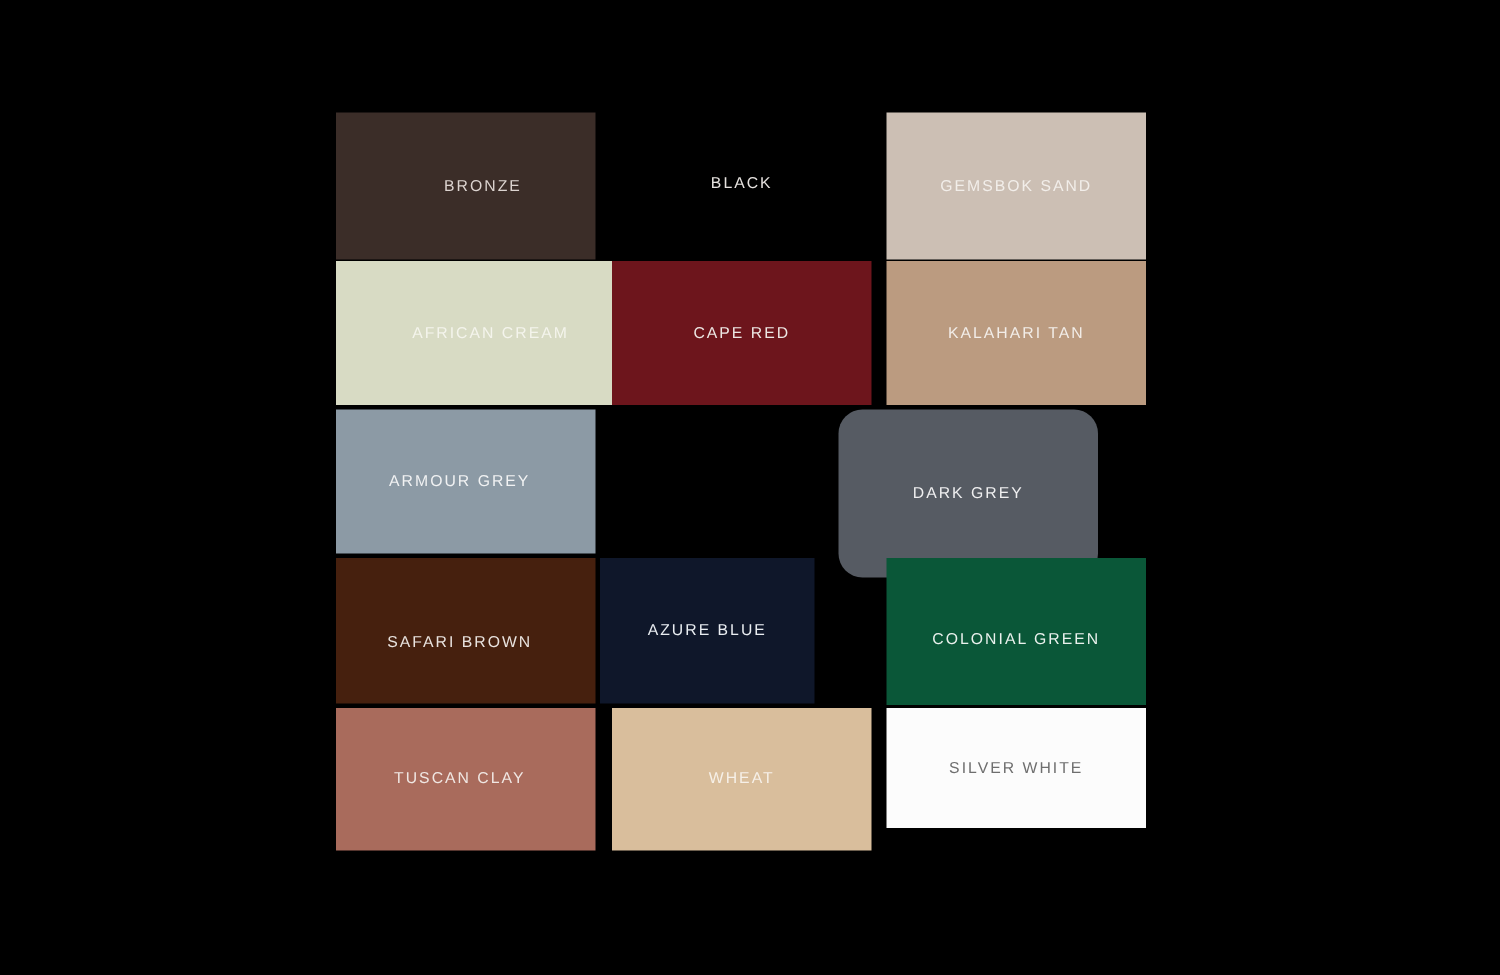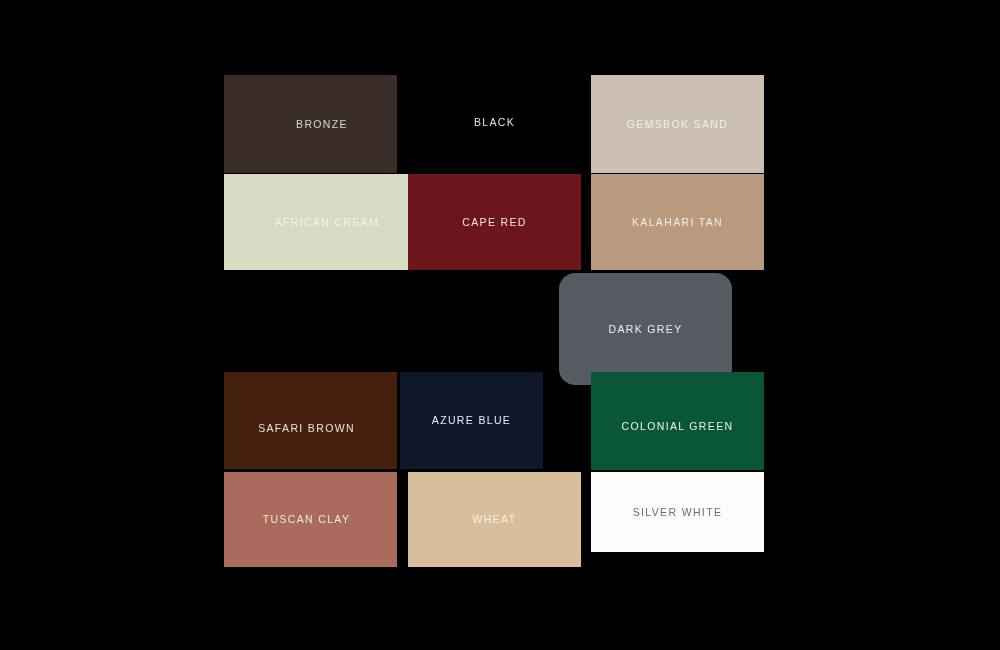--- a/index.html
+++ b/index.html
@@ -53,20 +53,23 @@
     </div>
     <div class="swatch" style="left: 224px; top: 174px; width: 204px; height: 96px; background: rgb(216, 219, 196);">
       <span class="swatch-label" style="color: rgb(244, 244, 236); transform: translate(1px, 0px);">AFRICAN CREAM</span>
     </div>
     <div class="swatch" style="left: 408px; top: 174px; width: 173px; height: 96px; background: rgb(109, 21, 28);">
       <span class="swatch-label" style="color: rgb(237, 231, 228);">CAPE RED</span>
     </div>
     <div class="swatch" style="left: 591px; top: 174px; width: 173px; height: 96px; background: rgb(187, 155, 128);">
       <span class="swatch-label" style="color: rgb(242, 237, 232);">KALAHARI TAN</span>
     </div>
+    <div class="swatch" style="left: 224px; top: 273px; width: 173px; height: 96px; background: rgb(140, 154, 165);">
+      <span class="swatch-label" style="color: rgb(241, 242, 243); transform: translate(-4px, 0px);">ARMOUR GREY</span>
+    </div>
     <div class="swatch" style="left: 559px; top: 273px; width: 173px; height: 112px; background: rgb(86, 91, 99); border-radius: 16px;">
       <span class="swatch-label" style="color: rgb(239, 239, 240);">DARK GREY</span>
     </div>
     <div class="swatch" style="left: 224px; top: 372px; width: 173px; height: 97px; background: rgb(70, 32, 14);">
       <span class="swatch-label" style="color: rgb(233, 227, 223); transform: translate(-4px, 0px); margin-top: 16px;">SAFARI BROWN</span>
     </div>
     <div class="swatch" style="left: 400px; top: 372px; width: 143px; height: 97px; background: #0f172a;">
       <span class="swatch-label" style="color: rgb(233, 237, 241);">AZURE BLUE</span>
     </div>
     <div class="swatch" style="left: 591px; top: 372px; width: 173px; height: 98px; background: rgb(10, 87, 56);">

